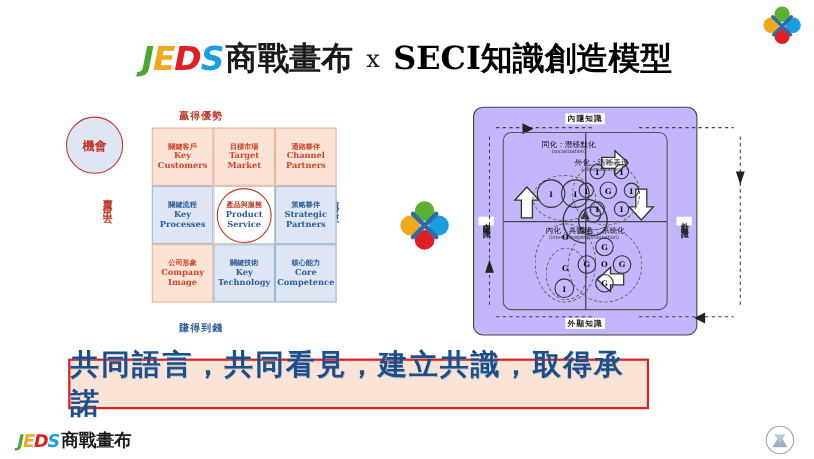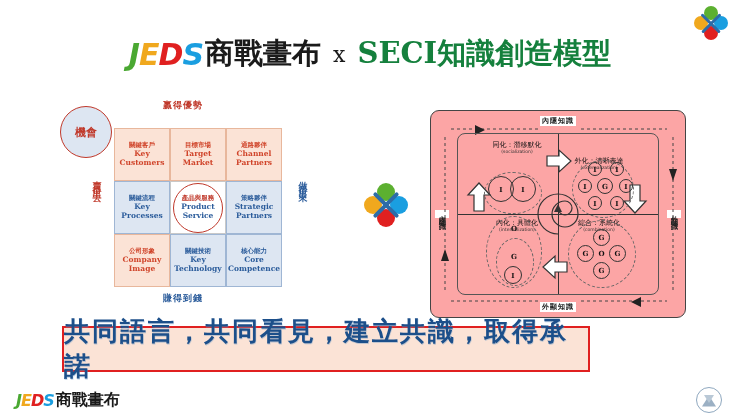--- a/index.html
+++ b/index.html
@@ -21,21 +21,21 @@
   
   .title-row {
     position:absolute; left:0; top:34px; width:740px;
     display:flex; align-items:center; justify-content:center;
     white-space:nowrap;
   }
   .jeds { font-family:"DejaVu Sans", sans-serif; font-weight:bold; font-size:30px; letter-spacing:-1px; font-style:italic; }
   .jeds .l1{color:#4aa832;} .jeds .l2{color:#f0a81e;} .jeds .l3{color:#e02020;} .jeds .l4{color:#1a9ee0;}
   .title-cn { font-family:Liberation Sans, sans-serif; font-weight:bold; font-size:29px; color:#1a1a1a; margin-left:2px; }
   .title-x  { font-family:"DejaVu Serif", serif; font-size:22px; color:#1a1a1a; margin:0 12px; }
-  .title-seci{ font-family:"DejaVu Serif", serif; font-weight:bold; font-size:29px; color:#15803d; }
+  .title-seci{ font-family:"DejaVu Serif", serif; font-weight:bold; font-size:29px; color:#000000; }
 
   
   #matrix-block { position:absolute; left:58px; top:96px; width:300px; height:212px; }
 
   .ring {
     position:absolute; border-radius:50%;
     border:1.6px solid #c0392b;
     background:#dde6f2;
     display:flex; align-items:center; justify-content:center;
   }
@@ -49,22 +49,22 @@
   .edge-label {
     position:absolute; font-family:"DejaVu Serif", serif;
     font-weight:bold; font-size:9px; letter-spacing:1px;text-align:right;
   }
   #label-top    { left:105px; top:3px;  color:#c0392b; }
   #label-bottom { left:105px; top:196px; color:#2b5c9b; }
   #label-left   { left:32px; top:78px; color:#c0392b; writing-mode:vertical-rl; letter-spacing:4px; }
   #label-right  { left:238px; top:78px; color:#2b5c9b; writing-mode:vertical-rl; letter-spacing:4px; }
 
   .grid {
-    position:absolute; left:56px; top:20px;
-    display:grid; grid-template-columns:repeat(3, 56px); grid-template-rows:repeat(3, 53px);margin-top:12px;
+    position:absolute; left:80px; top:20px;
+    display:grid; grid-template-columns:repeat(3, 56px); grid-template-rows:repeat(3, 53px);
   }
   .cell {
     border:1px solid #9fb6d4;
     display:flex; flex-direction:column; align-items:center; justify-content:center;
     text-align:center; line-height:1.15; padding:2px;
   }
   .cell .cn { font-family:"DejaVu Serif", serif; font-weight:bold; font-size:6.5px; margin-bottom:1px; }
   .cell .en { font-family:"DejaVu Serif", serif; font-weight:bold; font-size:7.5px; }
   .cell.warm { background:#fbe3d6; border-color:#e8b79c; }
   .cell.warm .cn, .cell.warm .en { color:#d0452b; }
@@ -77,22 +77,22 @@
     position:absolute; left:50%; top:50%; transform:translate(-50%,-50%);
     width:50px; height:50px; border-radius:50%; border:1.6px solid #c0392b;
     pointer-events:none;
   }
 
   
   #center-flower { position:absolute; left:364px; top:183px; width:44px; height:44px; }
 
   
   #seci-block {
-    position:absolute; left:430px; top:97px; width:256px; height:208px;
-    border:1.5px solid #444; border-radius:9px; background:#fca5a5;margin-top:13px;
+    position:absolute; left:430px; top:97px; width:204px; height:208px;
+    border:1.5px solid #444; border-radius:9px; background:#c4b5fd;
   }
   #seci-inner {
     position:absolute; left:26px; top:22px; right:26px; bottom:22px;
     border:1.2px solid #555; border-radius:8px;
   }
   .seci-outer-label {
     position:absolute; font-family:"DejaVu Serif", serif; font-weight:bold;
     font-size:7px; color:#222; letter-spacing:1px; background:#fff; padding:0 2px;
   }
   #seci-top-label    { left:50%; transform:translateX(-50%); top:5px; }

